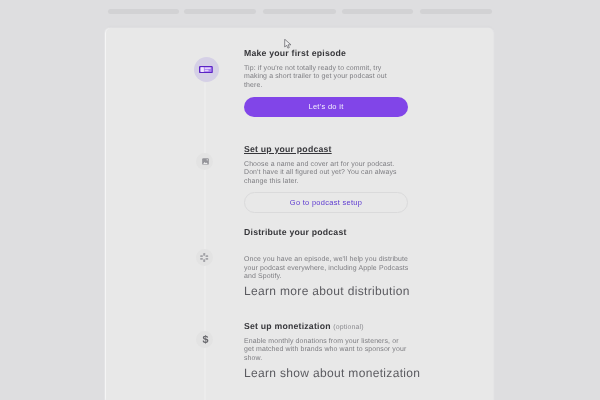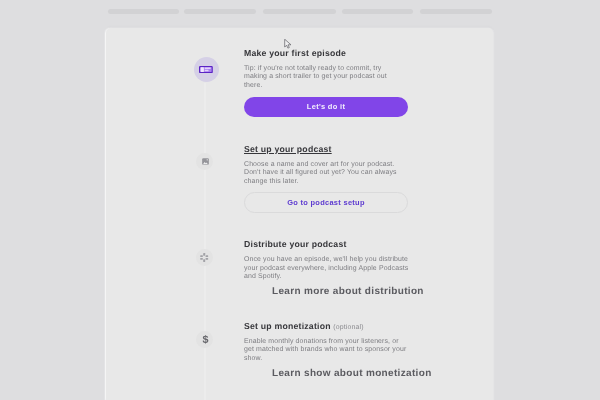--- a/index.html
+++ b/index.html
@@ -36,29 +36,29 @@
   h3.step{
     font-size:8.7px;font-weight:700;color:#37373b;line-height:10px;letter-spacing:0.22px;
     white-space:nowrap;
   }
   h3.step .optional{font-weight:400;font-size:6.9px;color:#8a8a8e;letter-spacing:0.15px;}
   p.step{
     font-size:6.95px;line-height:8.6px;color:#7c7c80;white-space:pre-line;letter-spacing:0.12px;
   }
   .btn{
     display:flex;align-items:center;justify-content:center;
-    font-weight:700;width:164px;box-sizing:border-box;
+    font-weight:400;width:164px;box-sizing:border-box;
     position:absolute;left:138.5px;border:none;padding:0;margin:0;
     font-family:"Liberation Sans",sans-serif;appearance:none;cursor:pointer;
   }
   .btn-primary{background:#8145e8;color:#f4f0fd;height:20px;border-radius:10px;font-size:7.5px;letter-spacing:0.3px;}
   .btn-outline{background:transparent;border:1px solid #dadadb;color:#5c39d0;height:21px;border-radius:11px;font-size:7.45px;letter-spacing:0.3px;}
   .link{
-    position:absolute;left:138.5px;font-size:10px;font-weight:700;color:#5b5b60;letter-spacing:0.33px;
-    text-decoration:none;white-space:nowrap;line-height:9px;margin-left:28px;
+    position:absolute;left:138.5px;font-size:12px;font-weight:400;color:#5b5b60;letter-spacing:0.33px;
+    text-decoration:none;white-space:nowrap;line-height:9px;
   }
   .cursor{position:absolute;pointer-events:none;}
 </style>
 </head>
 <body>
 
 <div class="page">
 
   <div class="topnav" id="topnav">
       <div class="navbar" style="left: 108px; width: 71px;"></div>
@@ -102,21 +102,21 @@
     <g fill="#a2a2a7">
       <rect x="10.6" y="0" width="6.8" height="8.6" rx="1.4"></rect>
       <rect x="10.6" y="20.8" width="6.8" height="8.6" rx="1.4"></rect>
       <rect x="0.6" y="7.4" width="9" height="5.6" rx="1.4"></rect>
       <rect x="18.4" y="7.4" width="9" height="5.6" rx="1.4"></rect>
       <rect x="0.6" y="16.4" width="9" height="5.6" rx="1.4"></rect>
       <rect x="18.4" y="16.4" width="9" height="5.6" rx="1.4"></rect>
     </g>
   </svg>
 </div>
-        <h3 class="step" style="top: 211px;"><span>Distribute your podcast</span></h3>
+        <h3 class="step" style="top: 199px;"><span>Distribute your podcast</span></h3>
         <p class="step" style="top: 228px;">Once you have an episode, we'll help you distribute
 your podcast everywhere, including Apple Podcasts
 and Spotify.</p>
         <a class="link" href="#" style="top: 259px;">Learn more about distribution</a>
         <div class="node idle" style="top: 302.5px;">
   <svg width="9" height="11" viewBox="0 0 18 22">
     <text x="11" y="17.8" text-anchor="middle" font-family="Liberation Sans, sans-serif" font-size="21.5" font-weight="700" fill="#66666b">$</text>
   </svg>
 </div>
         <h3 class="step" style="top: 293px;"><span>Set up monetization</span> <span class="optional">(optional)</span></h3>

